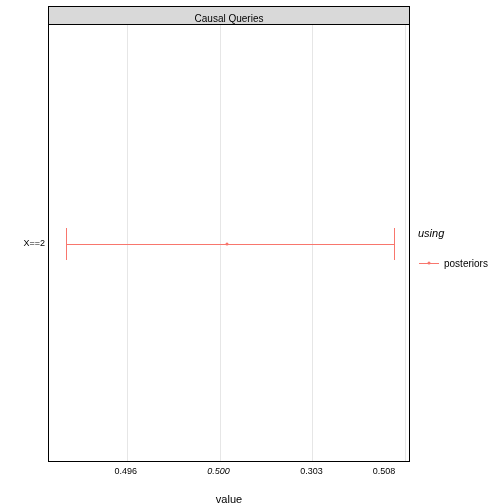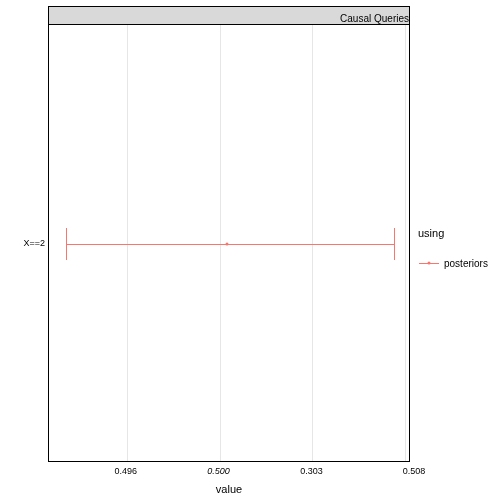--- a/index.html
+++ b/index.html
@@ -19,21 +19,21 @@
   .strip-header {
     position: absolute;
     left: 48px;
     top: 6px;
     width: 362px;
     height: 24px;
     background: #d9d9d9;
     border: 1px solid #000;
     display: flex;
     align-items: center;
-    justify-content: flex-end;
+    justify-content: center;
     font-size: 10px;
     box-sizing: border-box;
   }
   .plot-panel {
     position: absolute;
     left: 48px;
     top: 24px;
     width: 362px;
     height: 438px;
     border: 1px solid #000;
@@ -57,35 +57,36 @@
   }
   .x-tick-label {
     position: absolute;
     top: 466px;
     font-size: 9px;
     color: #000;
     transform: translateX(-50%);
   }
   .x-axis-title {
     position: absolute;
-    top: 483px;
+    top: 493px;
     left: 229px;
     transform: translateX(-50%);
     font-size: 11px;
     color: #000;
   }
   .legend {
     position: absolute;
     left: 418px;
     top: 227px;
     font-size: 10px;
   }
   .legend-title {
     font-size: 11px;
     margin-bottom: 4px;
+    font-style: italic;
   }
   .legend-item {
     display: flex;
     align-items: center;
     gap: 4px;
     margin-top: 15px;
   }
   .legend-key {
     width: 20px;
     height: 16px;
@@ -149,21 +150,21 @@
       <div class="point-dot" style="left: 177.516px; top: 219px; background: rgb(248, 118, 109);"></div>
     </div>
 
   <div id="y-ticks-holder">
       <div class="y-tick-label" style="top: 243px;">X==2</div>
     </div>
   <div id="x-ticks-holder">
       <div class="x-tick-label" style="left: 125.645px;">0.496</div>
       <div class="x-tick-label" style="left: 218.548px; font-style: italic;">0.500</div>
       <div class="x-tick-label" style="left: 311.452px;">0.303</div>
-      <div class="x-tick-label" style="left: 414px; text-align: right;">0.508</div>
+      <div class="x-tick-label" style="left: 384px; text-align: right;">0.508</div>
     </div>
 
   <div class="x-axis-title">value</div>
 
   <div class="legend">
     <div class="legend-title">using</div>
     <div class="legend-item">
       <div class="legend-key">
         <div class="legend-line"></div>
         <div class="legend-dot"></div>

